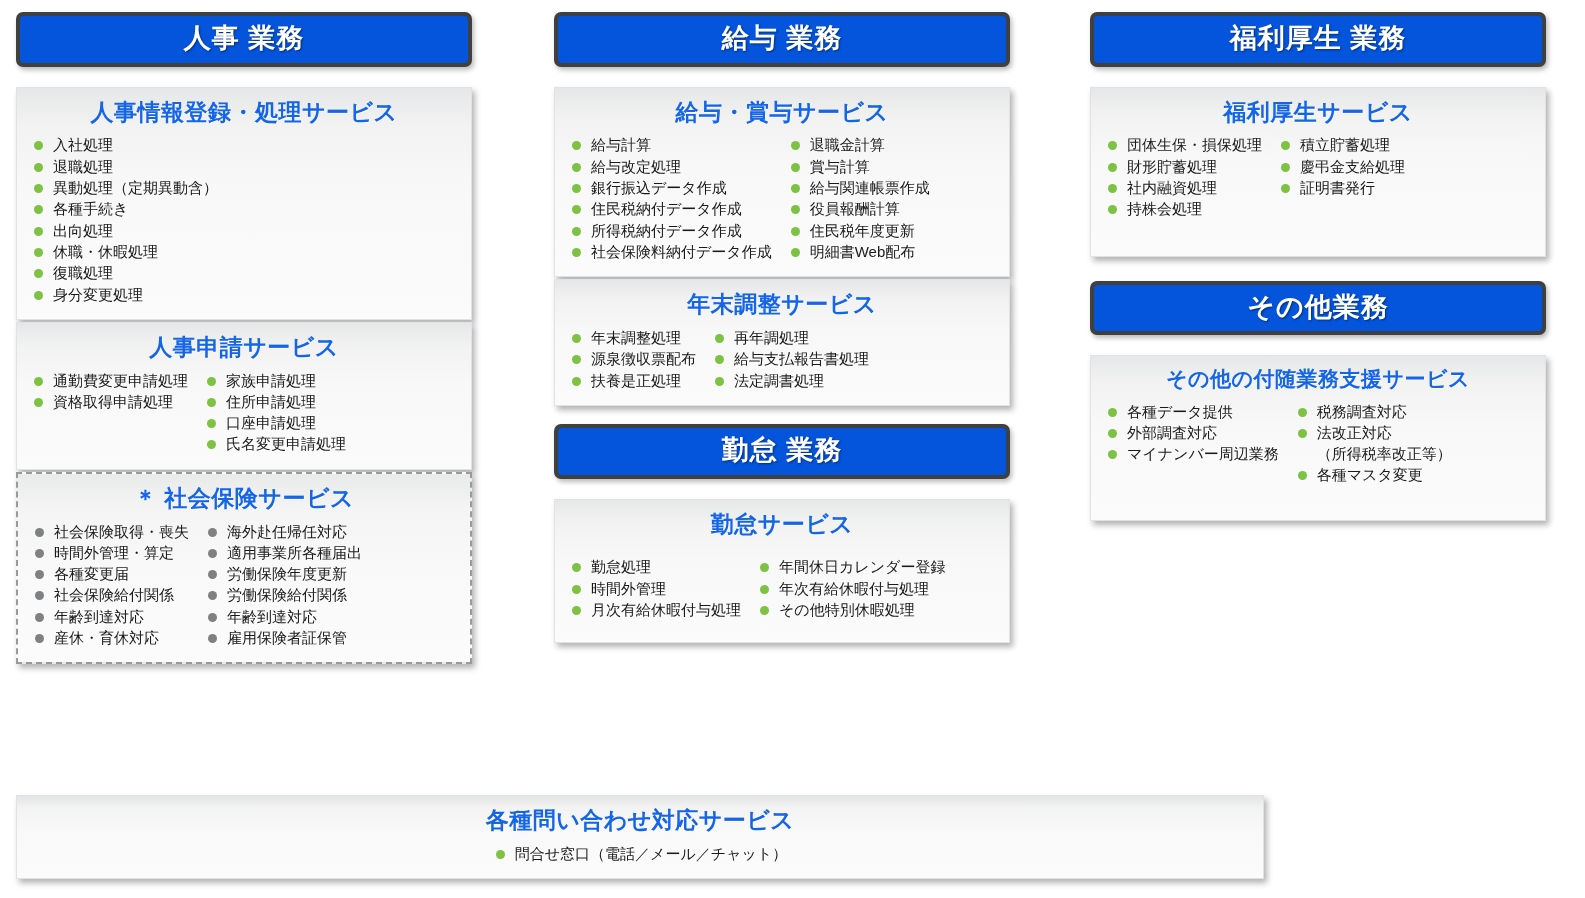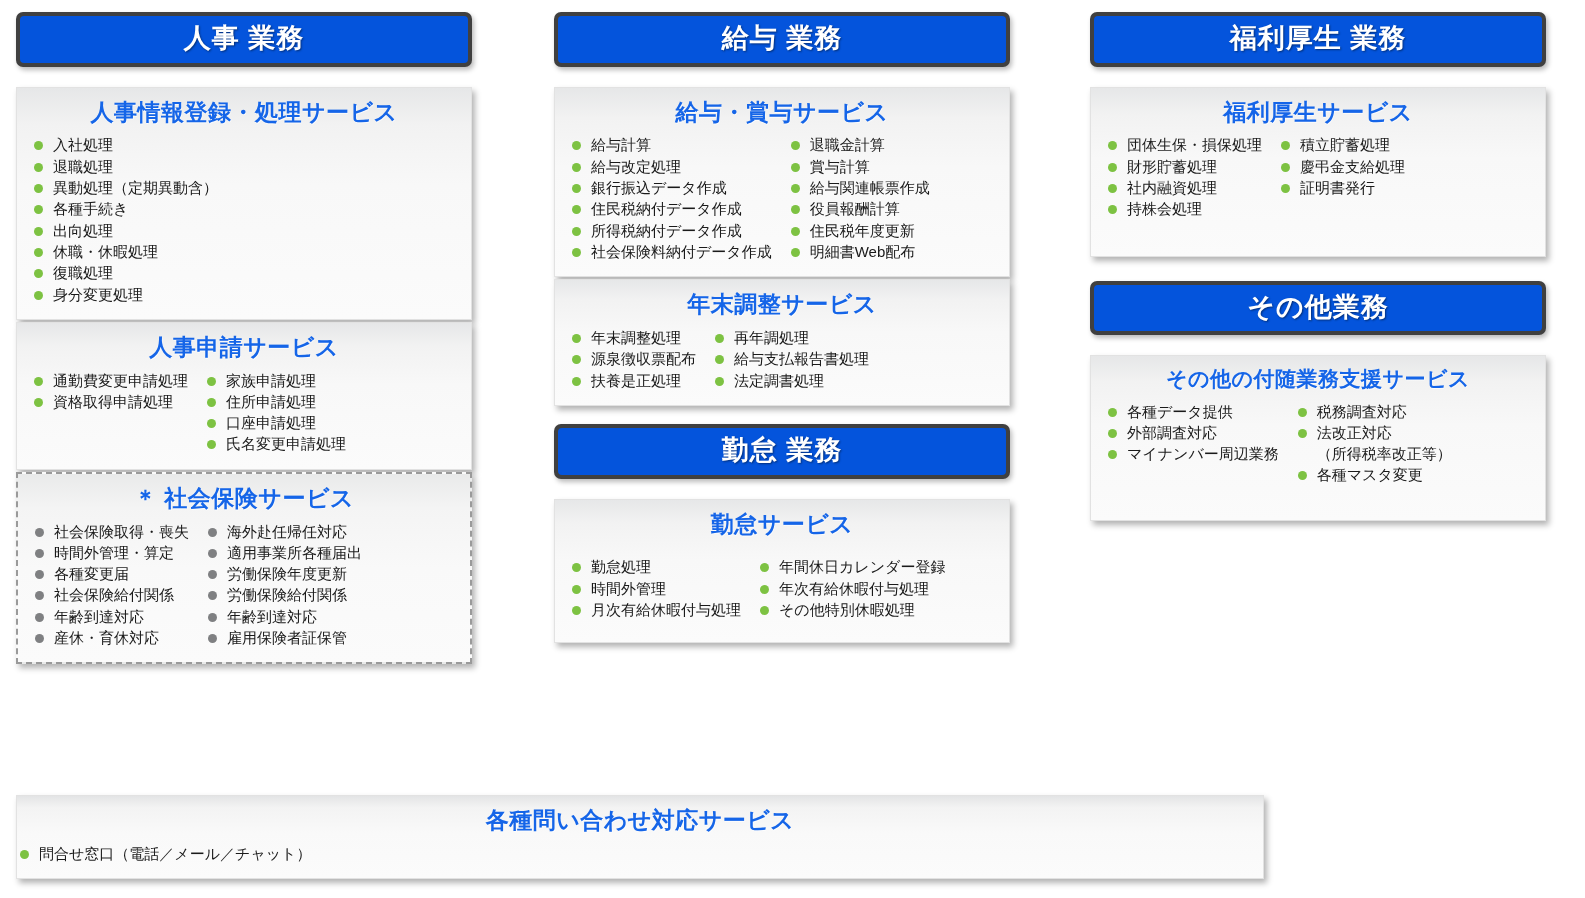--- a/index.html
+++ b/index.html
@@ -140,20 +140,21 @@
     width: 1248px;
     background: linear-gradient(to bottom, #e3e4e5 0%, #f3f3f3 14%, #f9f9f9 45%, #fbfbfb 100%);
     border: 1px solid #e2e2e2;
     box-shadow: 3px 4px 6px rgba(0,0,0,0.30);
     padding: 10px 0 14px 0;
     text-align: center;
   }
   #bottom-bar .card-title { margin-bottom: 8px; }
   .bottom-items {
     display: flex;
+    justify-content: center;
     gap: 56px;
   }
   .bottom-items li.bullet { font-size: 16px; }
 </style>
 </head>
 <body>
 
 <div id="board">
 
   <div class="col col-hr">

